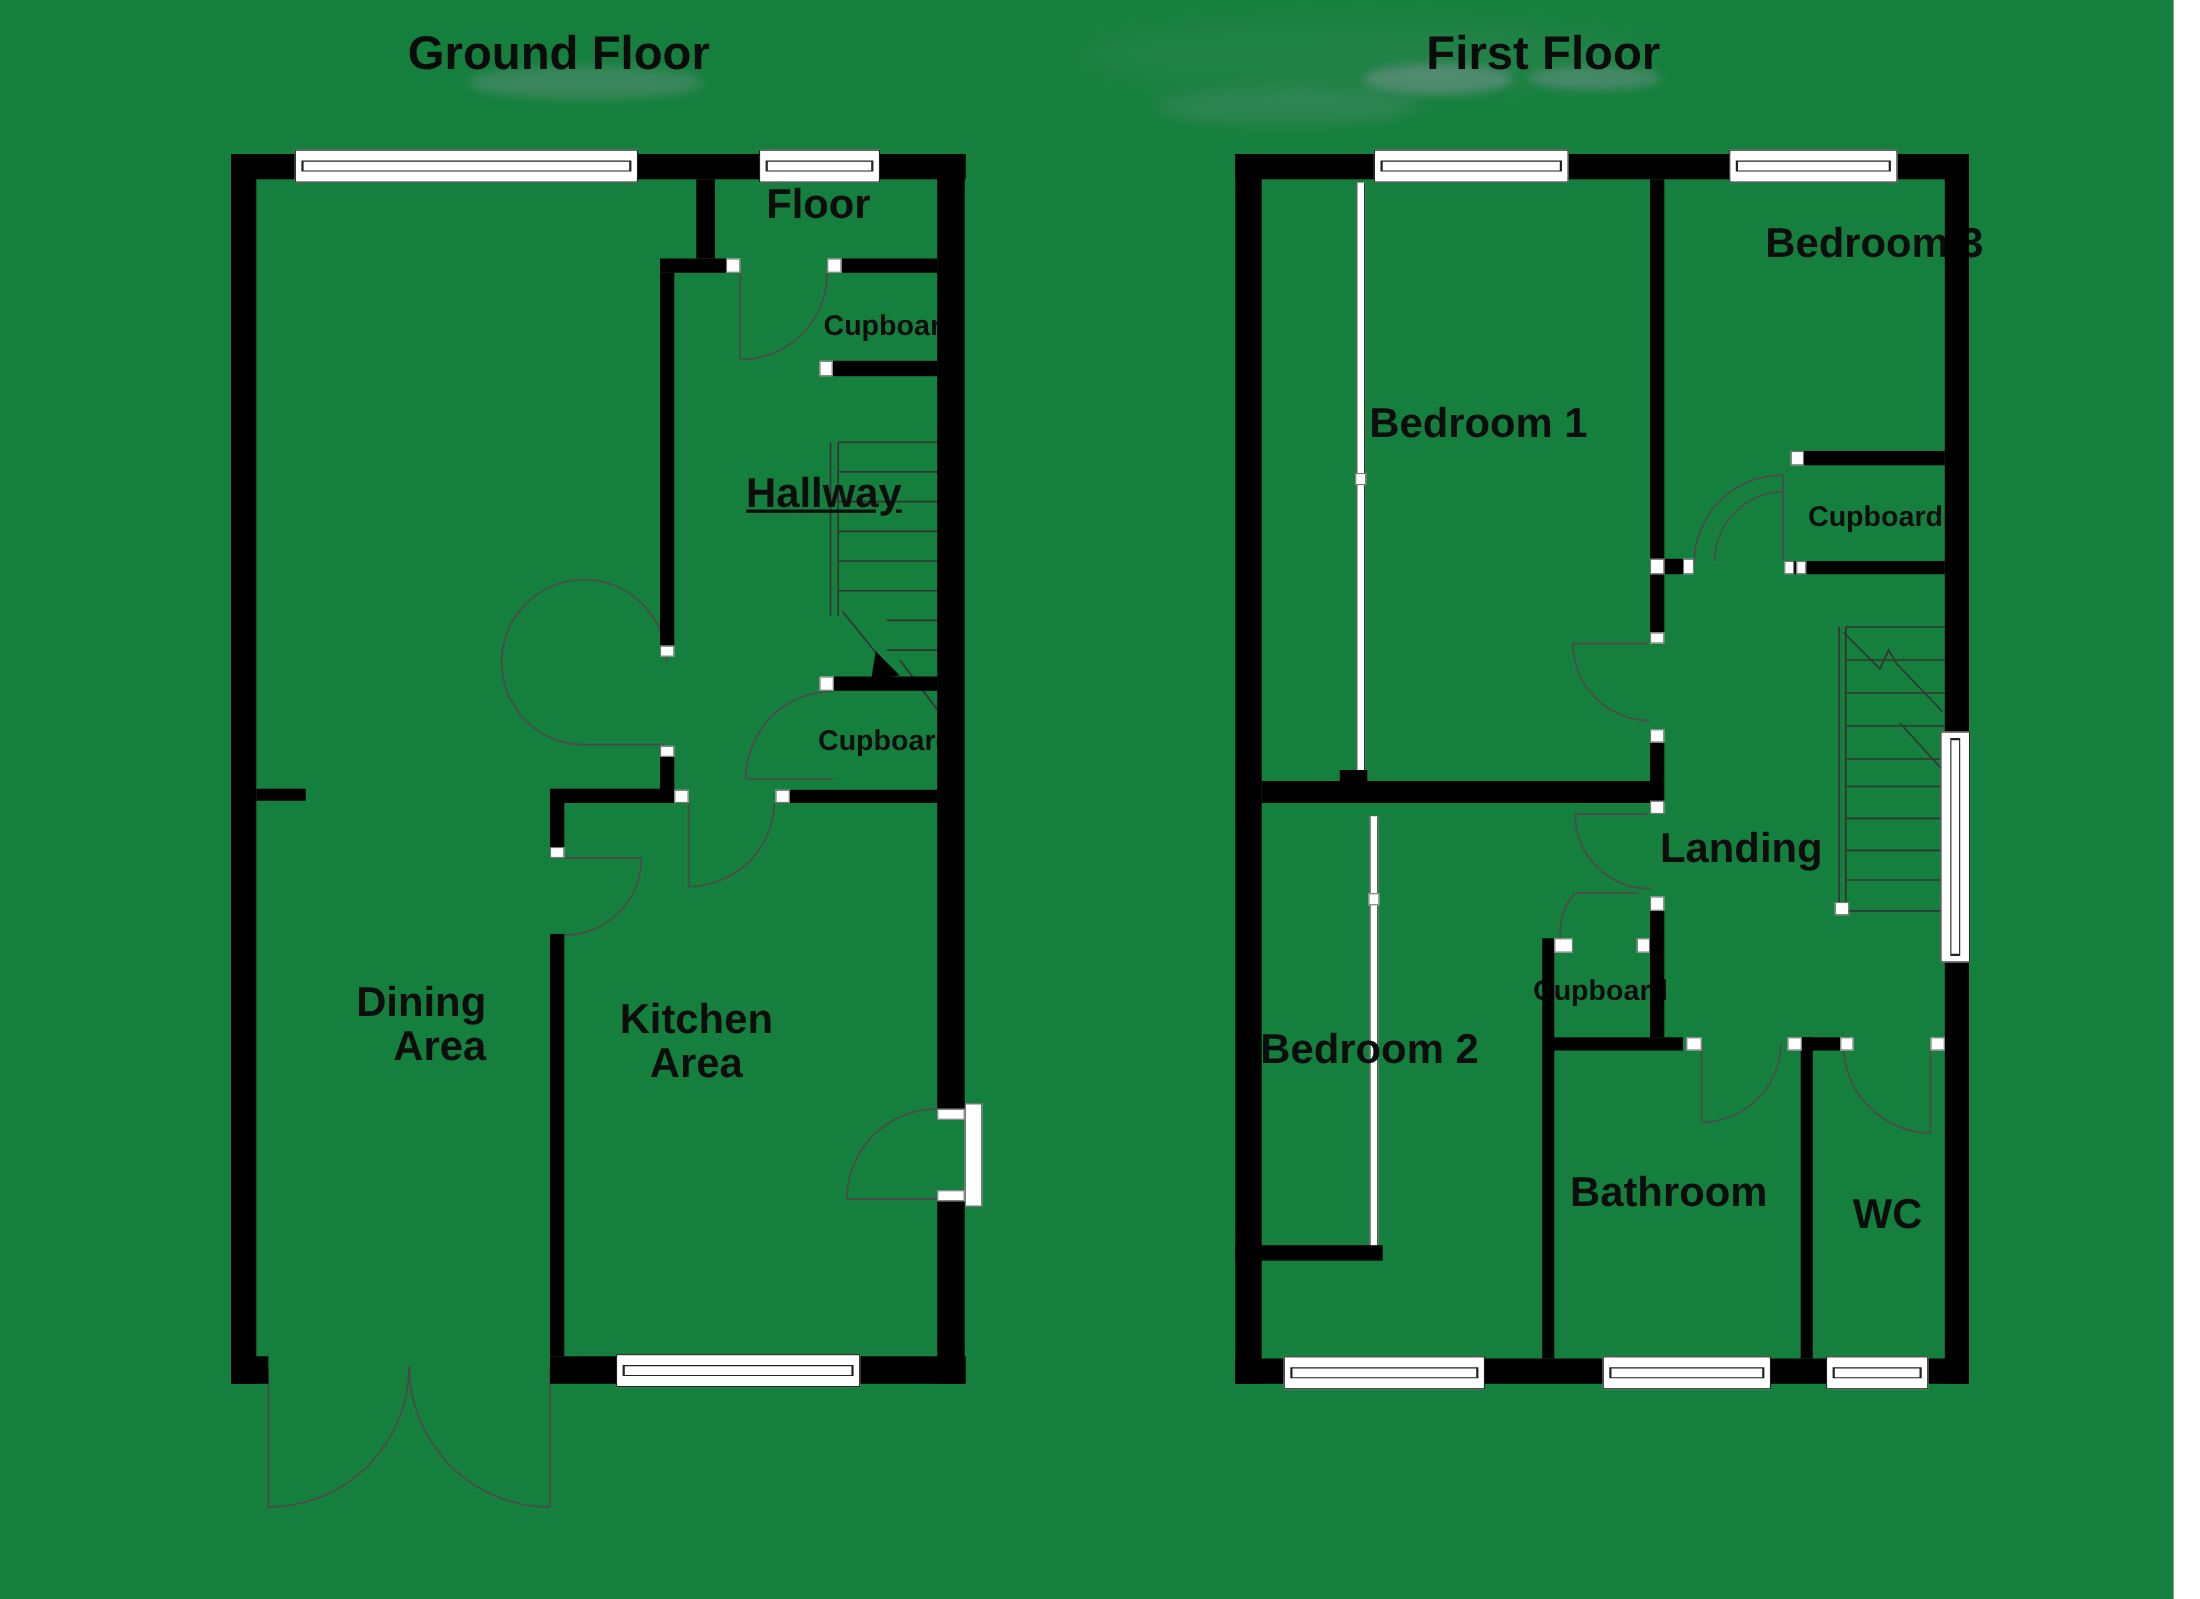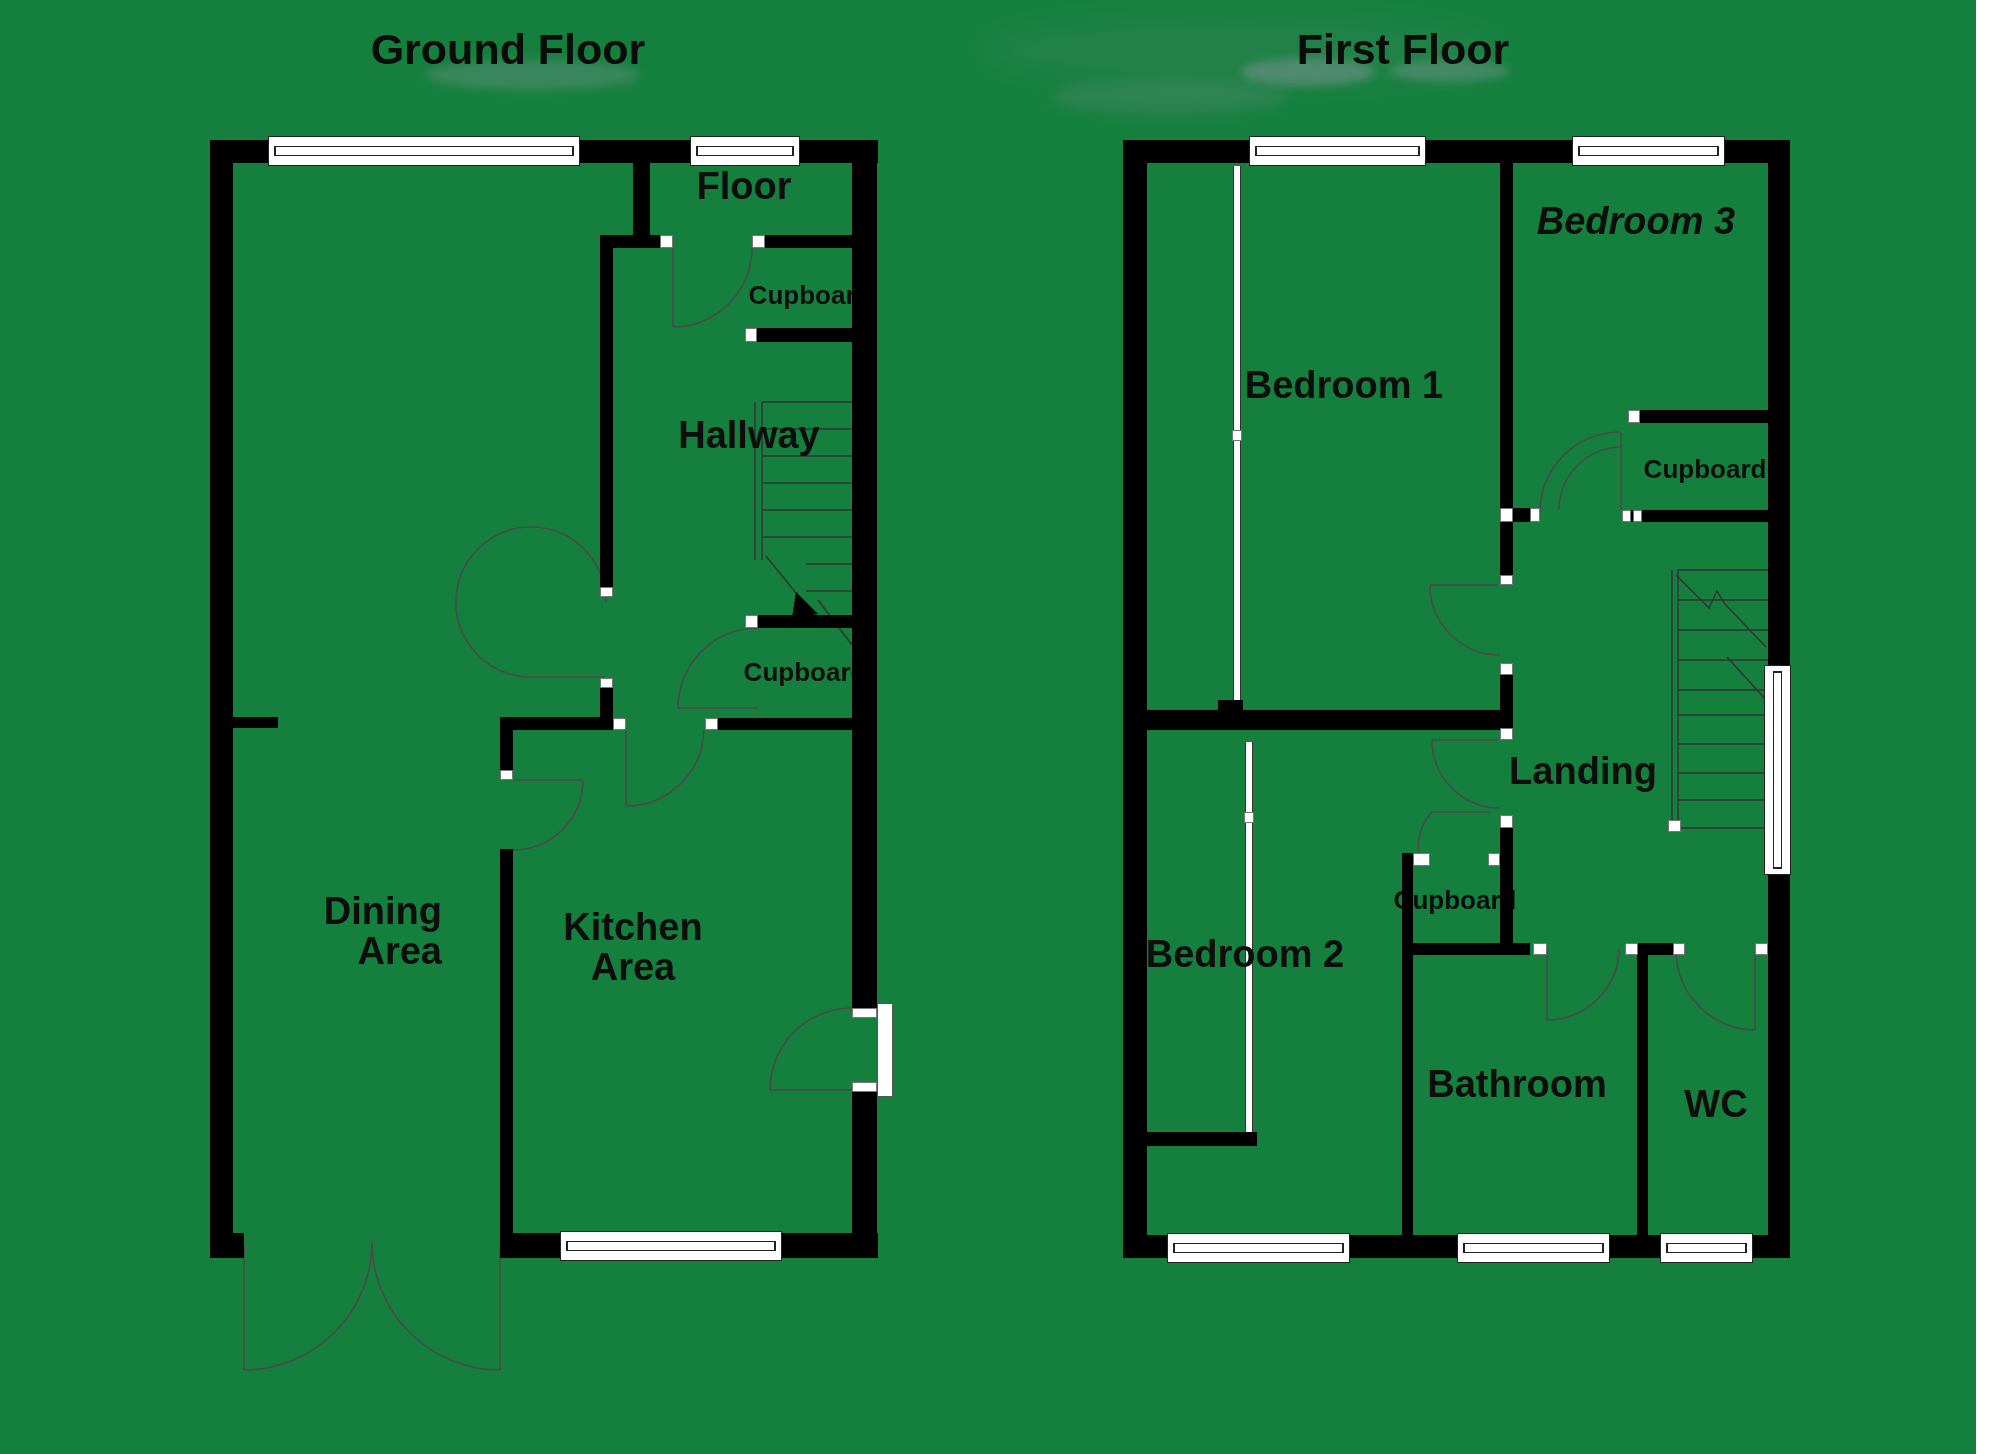--- a/index.html
+++ b/index.html
@@ -128,21 +128,21 @@
         <path d="M806,591 L852,591"></path>
         <path d="M806,618 L852,618"></path>
       <path d="M766,556 L800,598"></path>
         <path d="M818,600 L852,645"></path>
     </g>
     <polygon points="796,592 818,614 792,618" fill="#000"></polygon>
   </svg>
 
   <div class="rlabel sz-room" style="left:744px;top:187px;">Floor</div>
   <div class="rlabel sz-small" style="left:810px;top:296px;white-space:nowrap;">Cupboard</div>
-  <div class="rlabel sz-room" style="left:749px;top:436px;">Hallway</div>
+  <div class="rlabel sz-room" style="left:749px;top:450px;text-decoration:underline;">Hallway</div>
   <div class="rlabel sz-small" style="left:805px;top:673px;white-space:nowrap;">Cupboard</div>
   <div class="rlabel sz-room" style="left:367px;top:932px;width:150px;text-align:right;">Dining Area</div>
   <div class="rlabel sz-room" style="left:633px;top:948px;width:170px;">Kitchen Area</div>
 
   <div class="wall" style="left:1123px;top:140px;width:24px;height:1118px;"></div>
   <div class="wall" style="left:1123px;top:140px;width:126px;height:23px;"></div>
   <div class="wall" style="left:1426px;top:140px;width:146px;height:23px;"></div>
   <div class="wall" style="left:1725px;top:140px;width:65px;height:23px;"></div>
   <div class="wall" style="left:1768px;top:140px;width:22px;height:525px;"></div>
   <div class="wall" style="left:1768px;top:875px;width:22px;height:383px;"></div>
@@ -241,21 +241,21 @@
       <path d="M1678,744 L1768,744"></path>
         <path d="M1678,773 L1768,773"></path>
         <path d="M1678,800 L1768,800"></path>
       <path d="M1678,828 L1768,828"></path>
       <path d="M1676,575 L1709,608 L1717,591 L1724,603 L1766,647"></path>
       <path d="M1727,657 L1766,700"></path>
     </g>
   </svg>
 
   <div class="rlabel sz-room" style="left:1344px;top:386px;white-space:nowrap;">Bedroom 1</div>
-  <div class="rlabel sz-room" style="left:1636px;top:222px;white-space:nowrap;font-style:italic;">Bedroom 3</div>
+  <div class="rlabel sz-room" style="left:1704px;top:222px;white-space:nowrap;">Bedroom 3</div>
   <div class="rlabel sz-small" style="left:1705px;top:470px;white-space:nowrap;">Cupboard</div>
   <div class="rlabel sz-room" style="left:1583px;top:772px;white-space:nowrap;">Landing</div>
   <div class="rlabel sz-room" style="left:1245px;top:955px;white-space:nowrap;">Bedroom 2</div>
   <div class="rlabel sz-small" style="left:1455px;top:901px;white-space:nowrap;">Cupboard</div>
   <div class="rlabel sz-room" style="left:1517px;top:1085px;white-space:nowrap;">Bathroom</div>
   <div class="rlabel sz-room" style="left:1716px;top:1105px;white-space:nowrap;">WC</div>
 
 </div>
 
 </body></html>

